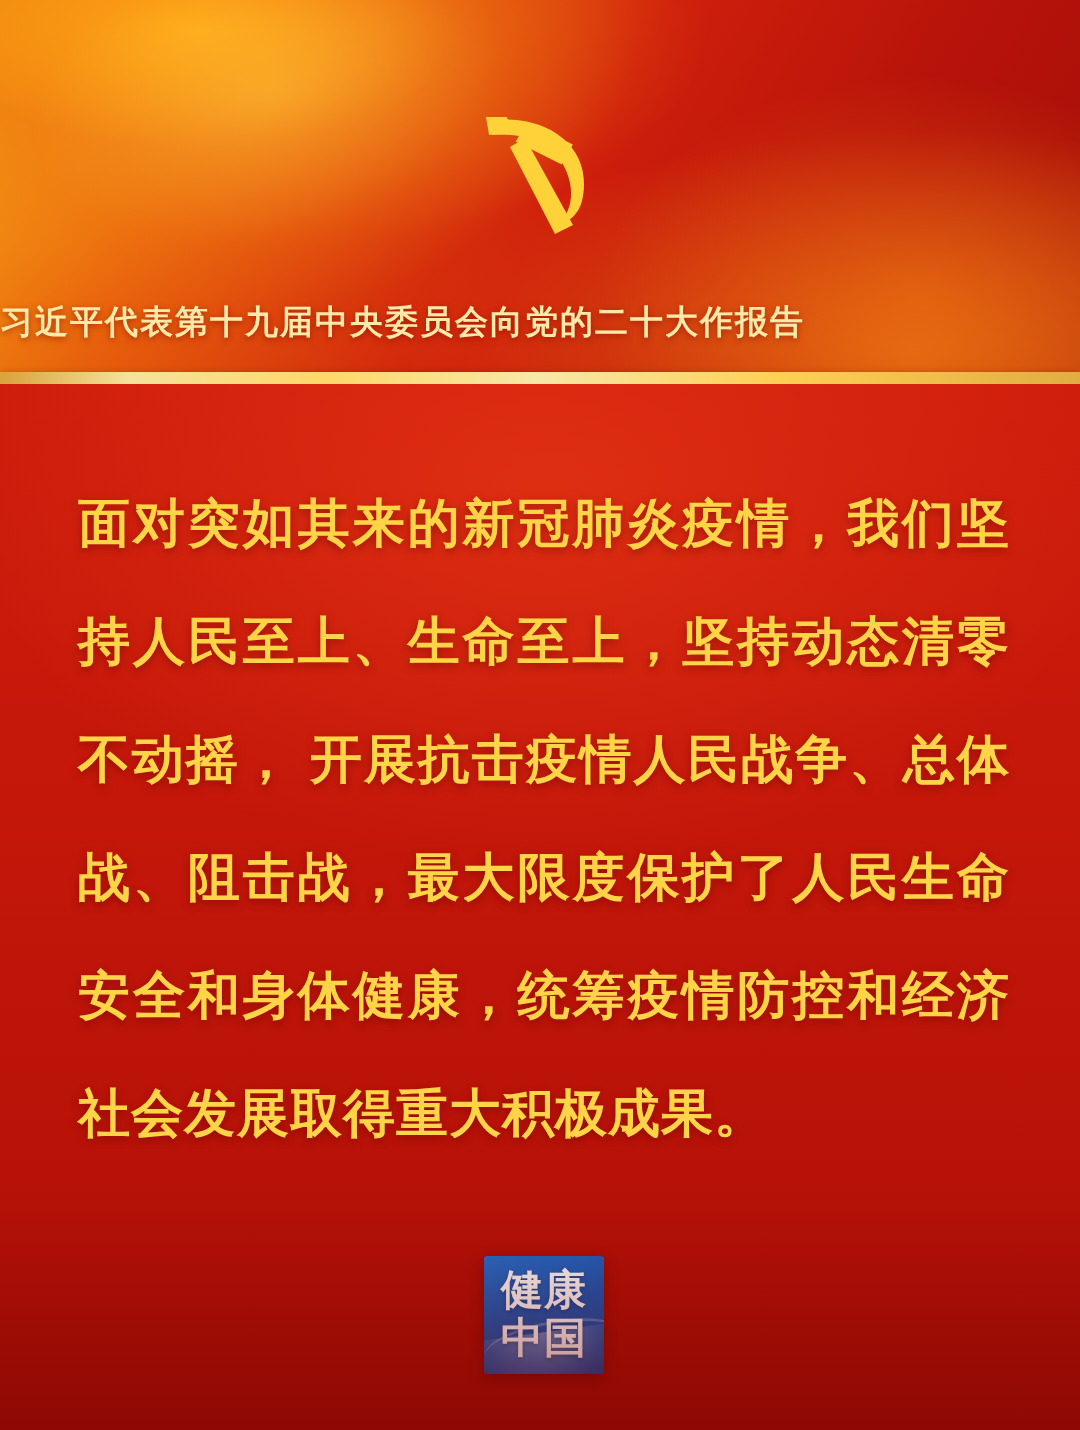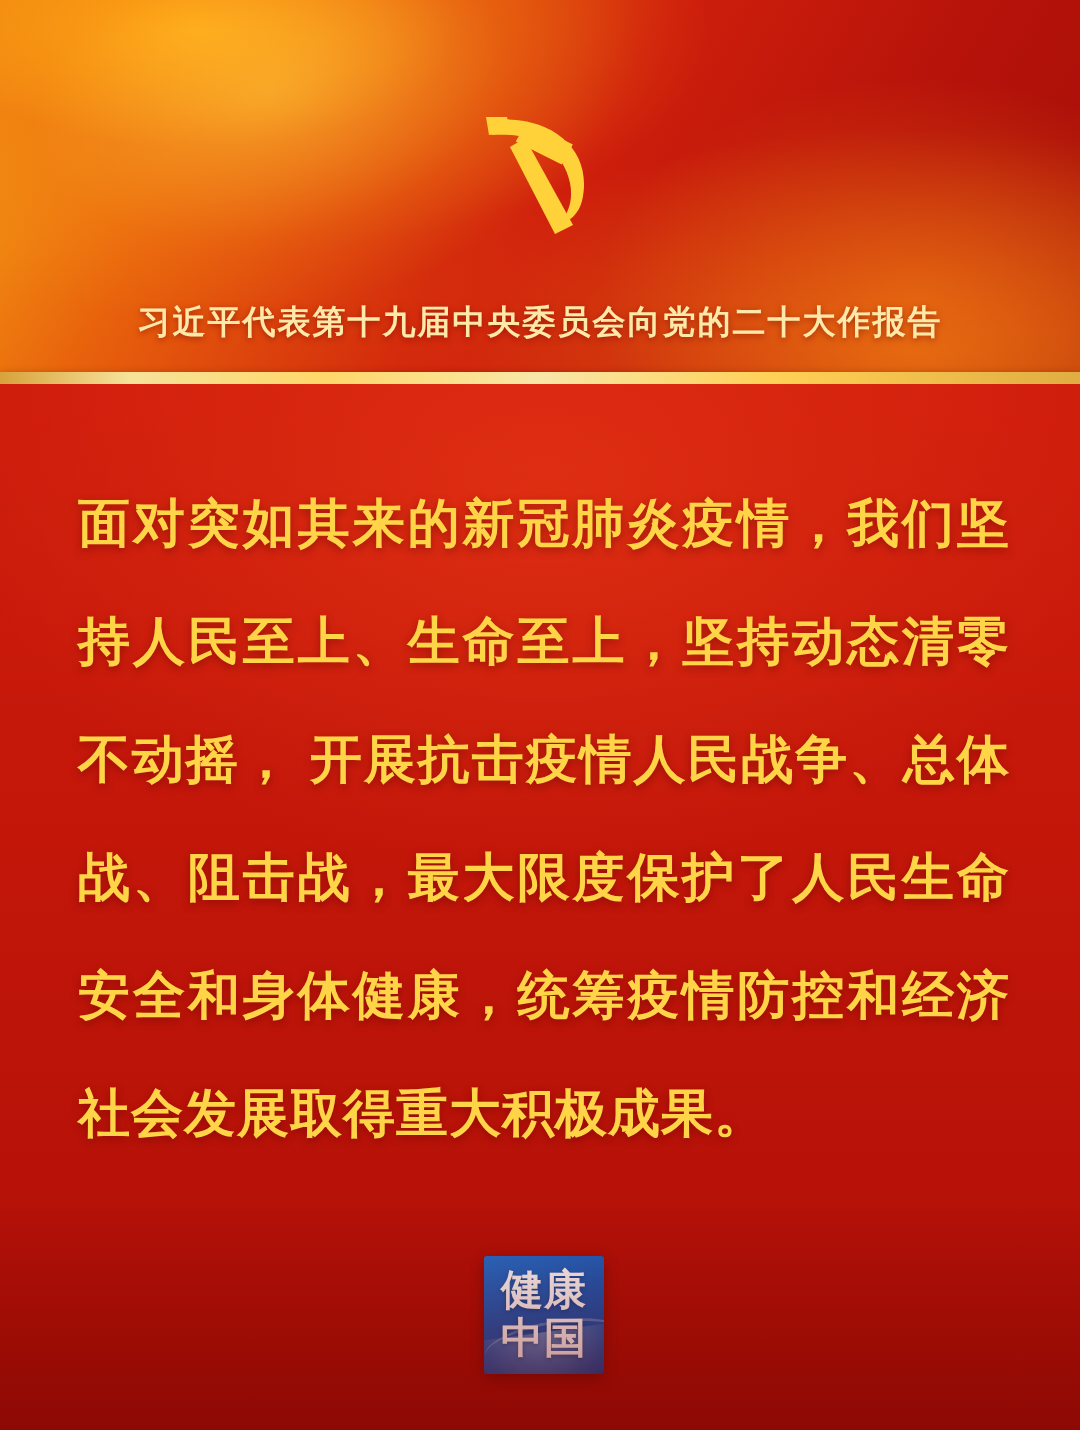--- a/index.html
+++ b/index.html
@@ -62,21 +62,21 @@
     transform: translateX(-50%);
     width: 150px;
     height: 150px;
   }
 
   .headline {
     position: absolute;
     left: 0;
     right: 0;
     top: 300px;
-    text-align: center;
+    text-align: left;
     color: #ffe9a8;
     font-size: 33px;
     letter-spacing: 2px;
     font-weight: 700;
     text-shadow: 0 2px 6px rgba(120,10,0,0.55);
     white-space: nowrap;
   }
 
   
   .divider {

